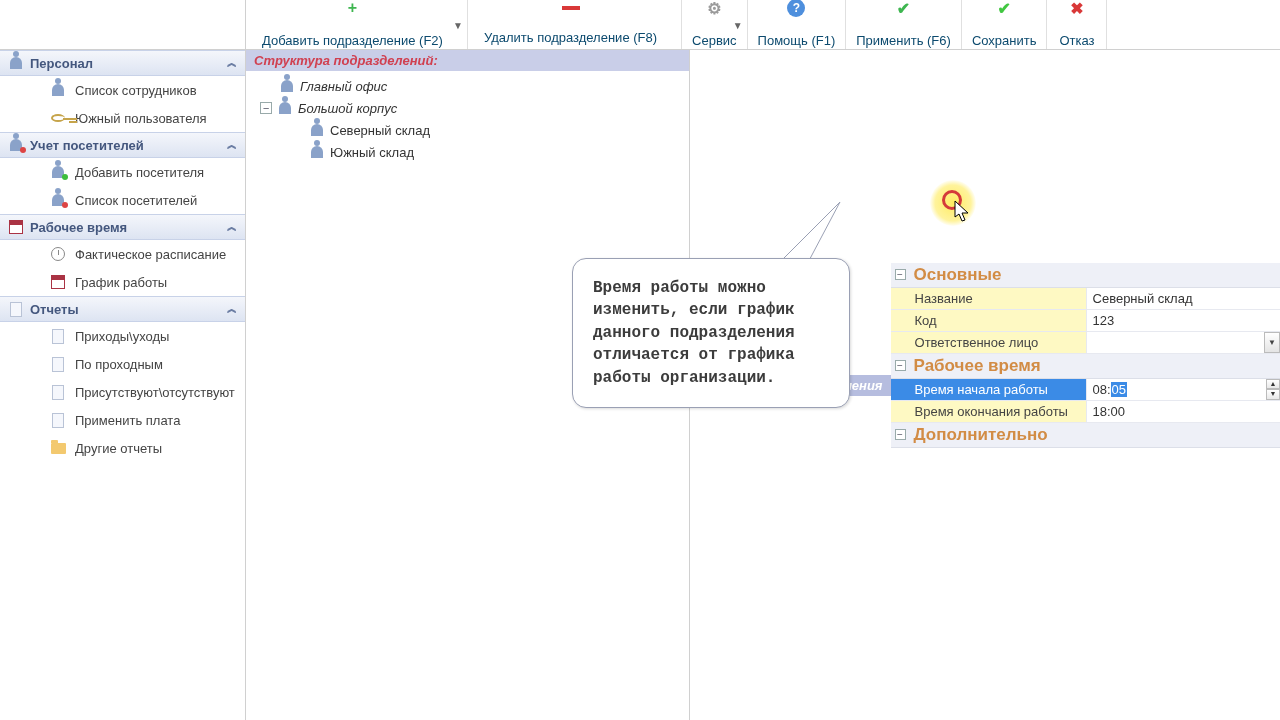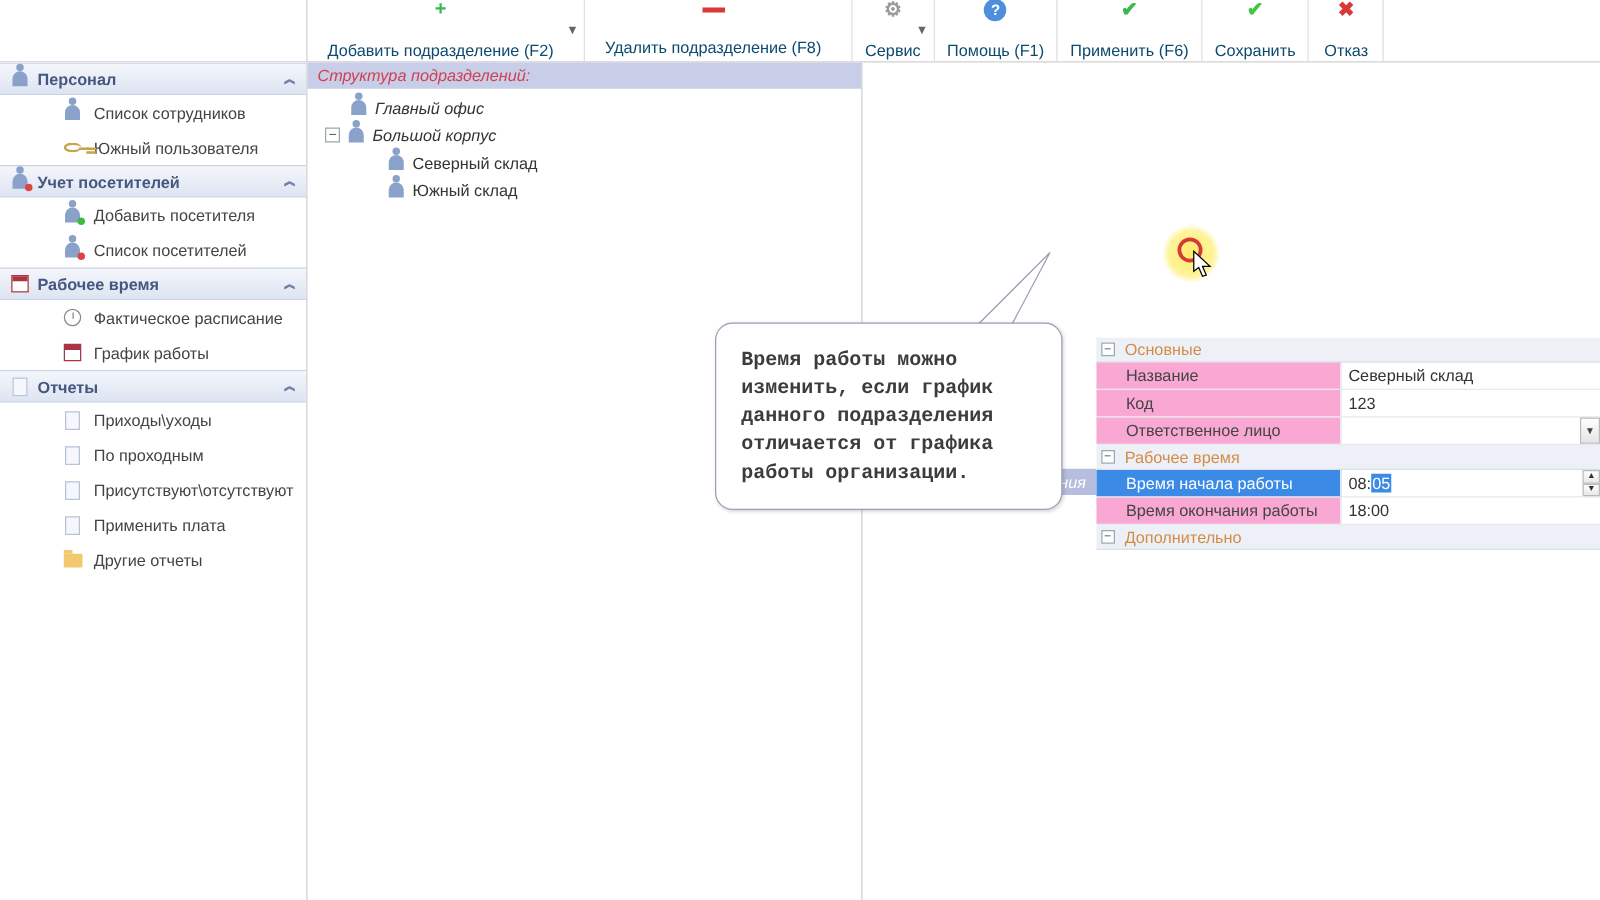--- a/index.html
+++ b/index.html
@@ -50,38 +50,38 @@
   .doc { width: 12px; height: 15px; border: 1px solid #b9c3d6; background: #f5f7fc; }
   .folder { width: 15px; height: 11px; background: #f3c96f; border-radius: 1px; position: relative; }
   .folder::before { content:""; position:absolute; top:-3px; left:0; width:7px; height:3px; background:#f3c96f; border-radius:1px 1px 0 0; }
   
   
   .content { flex: 1; display: flex; min-width: 0; position: relative; }
   .splitter { width: 6px; cursor: col-resize; background: repeating-linear-gradient(#fff, #fff 2px, #dcdcdc 2px, #dcdcdc 3px) center center no-repeat; background-size: 2px 40px; }
   
   
   .tree-panel { width: 444px; display: flex; flex-direction: column; border-right: 1px solid #d0d0d0; }
-  .panel-title { background: #b6bddf; color: #fff; font-style: italic; font-weight: normal; padding: 3px 8px; font-size: 13px; }
+  .panel-title { background: #b6bddf; color: #fff; font-style: italic; font-weight: bold; padding: 3px 8px; font-size: 13px; }
   .panel-title.red { color: #d04050; background: #c9cee8; }
   .tree { flex: 1; padding: 4px 4px; overflow: auto; }
   .tree-node { display: flex; align-items: center; padding: 2px 0 2px 0; cursor: pointer; white-space: nowrap; }
   .tree-node .expander { width: 12px; height: 12px; border: 1px solid #9aa; text-align: center; line-height: 10px; font-size: 11px; color: #556; margin-right: 4px; cursor: pointer; background: #fff; }
   .tree-node .noexp { width: 18px; }
   .tree-node .ticon { width: 18px; height: 18px; margin-right: 4px; display: inline-flex; align-items: center; justify-content: center; }
   .tn-lvl1 { padding-left: 10px; font-style: italic; }
   .tn-lvl3 { padding-left: 58px; }
   
   
   .prop-panel { flex: 1; display: flex; flex-direction: row; min-width: 0; align-items: center; }
   .prop-grid { flex: 1; overflow: auto; background: #fff; }
   .pg-group { display: flex; align-items: center; background: #eef0f7; padding: 2px 4px; border-bottom: 1px solid #dcdfe8; }
   .pg-group .gexp { width: 11px; height: 11px; border: 1px solid #9aa; background: #fff; font-size: 10px; line-height: 9px; text-align: center; margin-right: 8px; cursor: pointer; color:#556; }
-  .pg-group .gname { font-weight: normal; color: #d28c45; font-size: 13px; }
+  .pg-group .gname { font-weight: bold; color: #d28c45; font-size: 17px; }
   .pg-row { display: flex; align-items: stretch; border-bottom: 1px solid #e7e9f0; min-height: 22px; }
-  .pg-row .pname { width: 196px; padding: 2px 6px 2px 24px; background: #f9a8d4; border-right: 1px solid #e7e9f0; color: #444; display:flex; align-items:center; }
+  .pg-row .pname { width: 196px; padding: 2px 6px 2px 24px; background: #fef9c3; border-right: 1px solid #e7e9f0; color: #444; display:flex; align-items:center; }
   .pg-row .pval { flex: 1; padding: 2px 6px; display: flex; align-items: center; position: relative; }
   .pg-row.sel .pname { background: #3b8be6; color: #fff; }
   .pg-row.sel .pval { }
   .pg-row .dd-btn { position: absolute; right: 0; top: 0; bottom: 0; width: 16px; border: 1px solid #bbb; background: linear-gradient(#fff,#e4e4e4); display:flex; align-items:center; justify-content:center; font-size:8px; color:#444; cursor:pointer; }
   .spinner { position:absolute; right:0; top:0; bottom:0; width:14px; display:flex; flex-direction:column; }
   .spinner div { flex:1; border:1px solid #bbb; background:linear-gradient(#fff,#e8e8e8); font-size:7px; text-align:center; line-height:8px; cursor:pointer; }
   .timeedit { position: relative; }
   .time-sel { background: #3b8be6; color: #fff; padding: 0 1px; }
   
   

